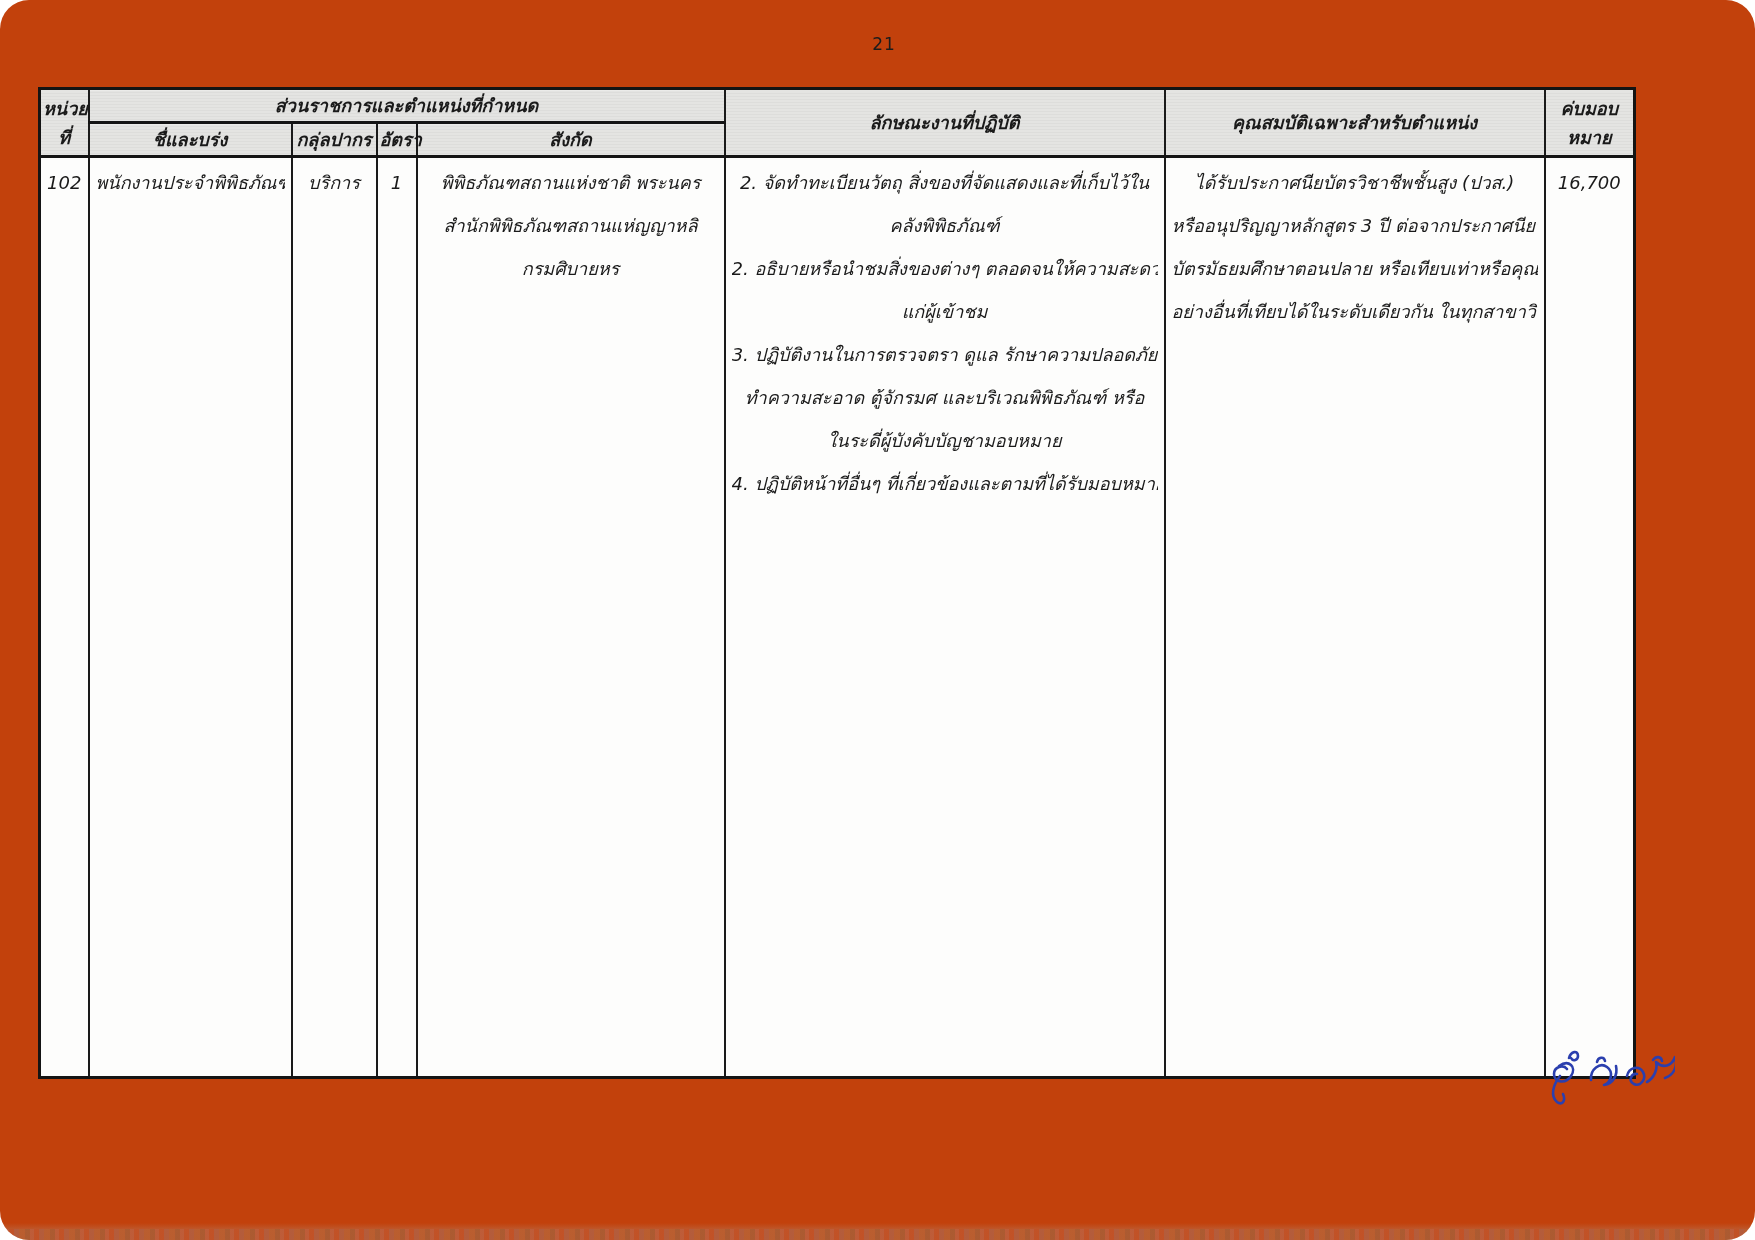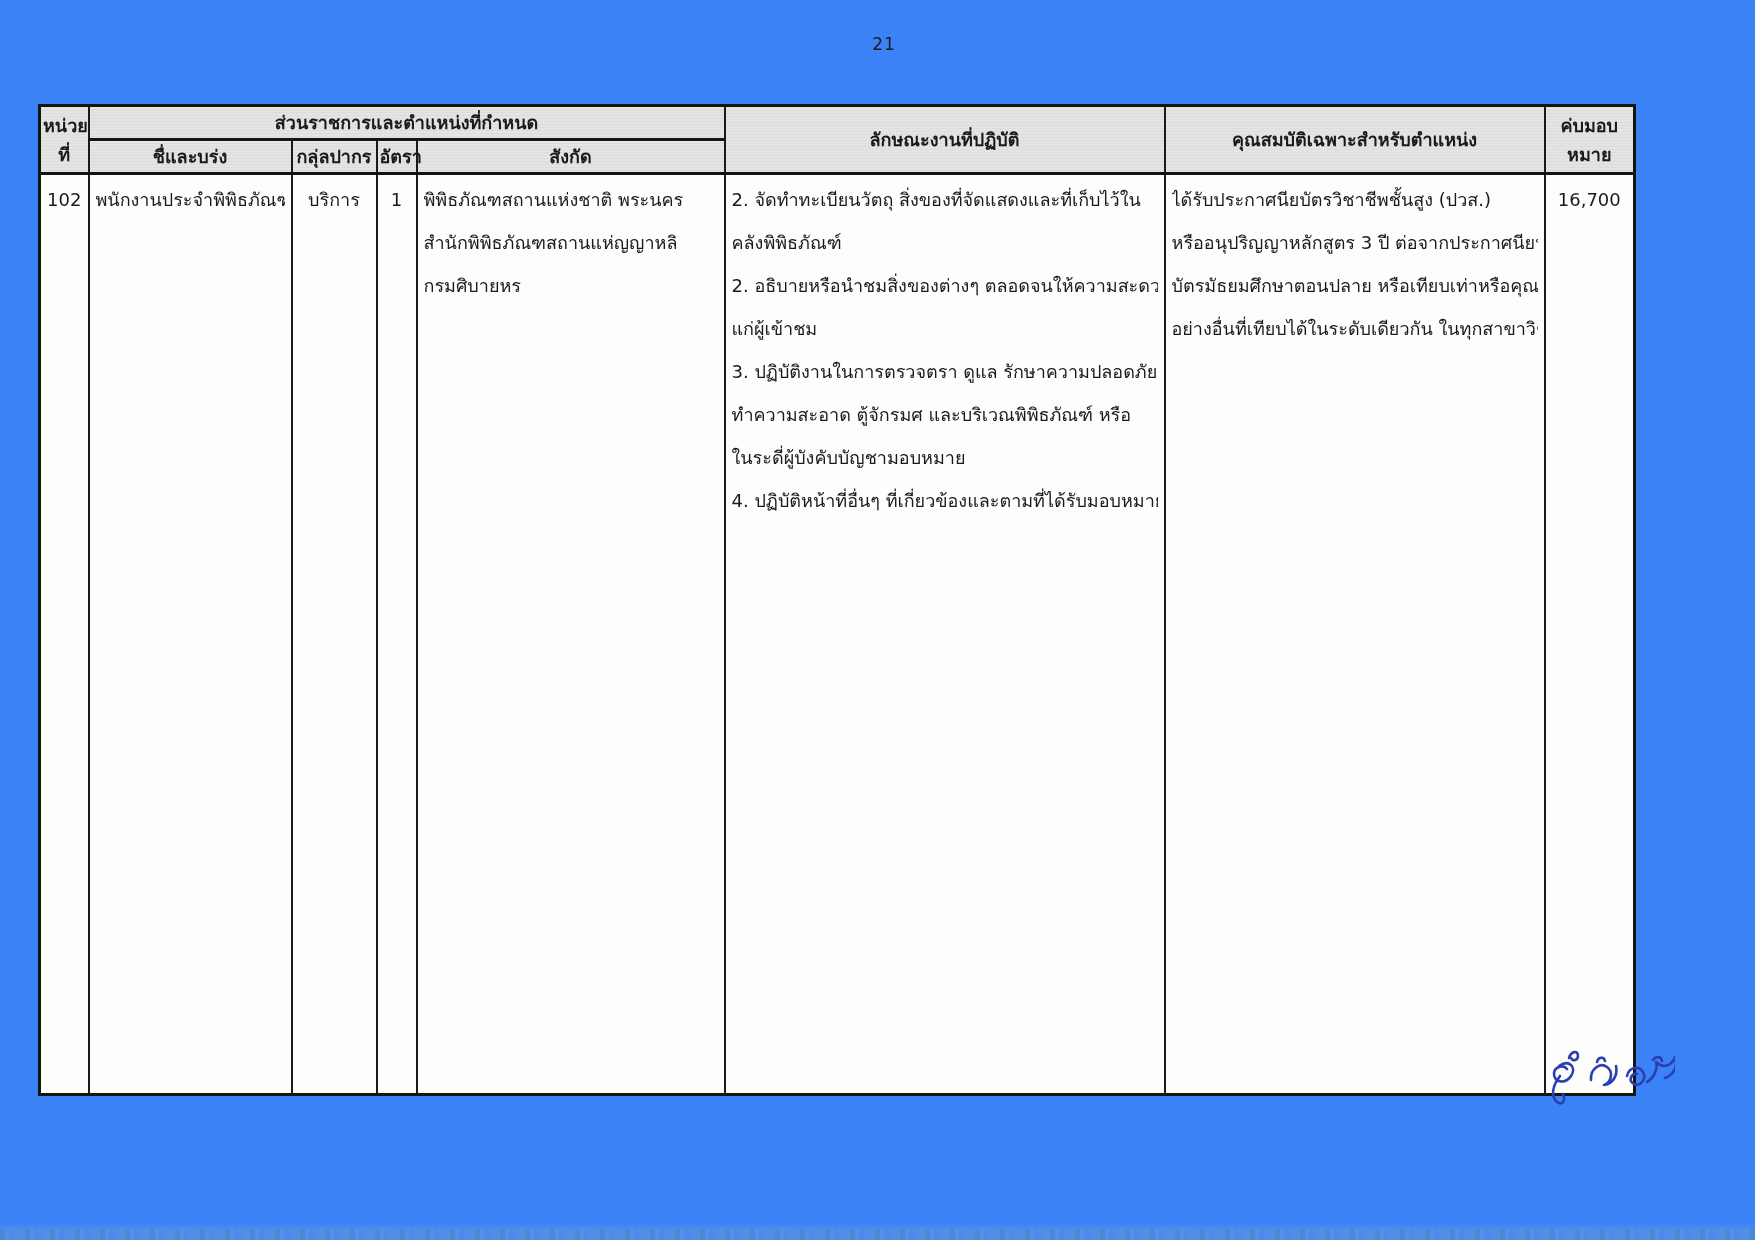--- a/index.html
+++ b/index.html
@@ -5,39 +5,41 @@
   html, body { margin: 0; padding: 0; }
   body {
     width: 1755px; height: 1240px;
     background: #ffffff;
     font-family: "DejaVu Sans", "Liberation Sans", sans-serif;
     color: #1a1a1a;
   }
   .page {
     position: relative;
     width: 1755px; height: 1240px;
-    background: #3b82f6;
+    background: #c2410c;
     overflow: hidden;
+    border-radius: 29px;
   }
   .page-number {
     position: absolute;
     top: 34px; left: 0; width: 1768px;
     text-align: center;
     font-size: 17px;
     letter-spacing: 1px;
     color: #1c1c1c;
   }
   table.positions-table {
     position: absolute;
-    left: 38px; top: 104px;
+    left: 38px; top: 87px;
     width: 1595px; height: 990px;
     border-collapse: collapse;
     table-layout: fixed;
     border: 3px solid #141414;
     background: #fdfdfc;
+    font-style: italic;
   }
   .positions-table th, .positions-table td {
     border: 2px solid #1a1a1a;
     margin: 0;
   }
   .positions-table thead th {
     background: #e4e4e2;
     background-image: repeating-linear-gradient(0deg, rgba(255,255,255,0.25) 0 1px, rgba(0,0,0,0.03) 1px 3px);
     font-weight: bold;
     font-size: 18px;
@@ -48,20 +50,21 @@
   }
   tr.h1 { height: 32px; }
   tr.h2 { height: 34px; }
   .unit-th div { line-height: 29px; }
   tbody td {
     vertical-align: top;
     font-size: 18px;
     padding: 3px 6px 0 6px;
     line-height: 43px;
     background: #fdfdfc;
+    text-align: center;
   }
   tbody tr.data-row { height: 921px; }
   .ta-c { text-align: center; }
   .ln { line-height: 43px; white-space: nowrap; overflow: hidden; }
   .signature {
     position: absolute;
     left: 1535px; top: 1040px;
     width: 140px; height: 84px;
   }
   .scan-strip {

